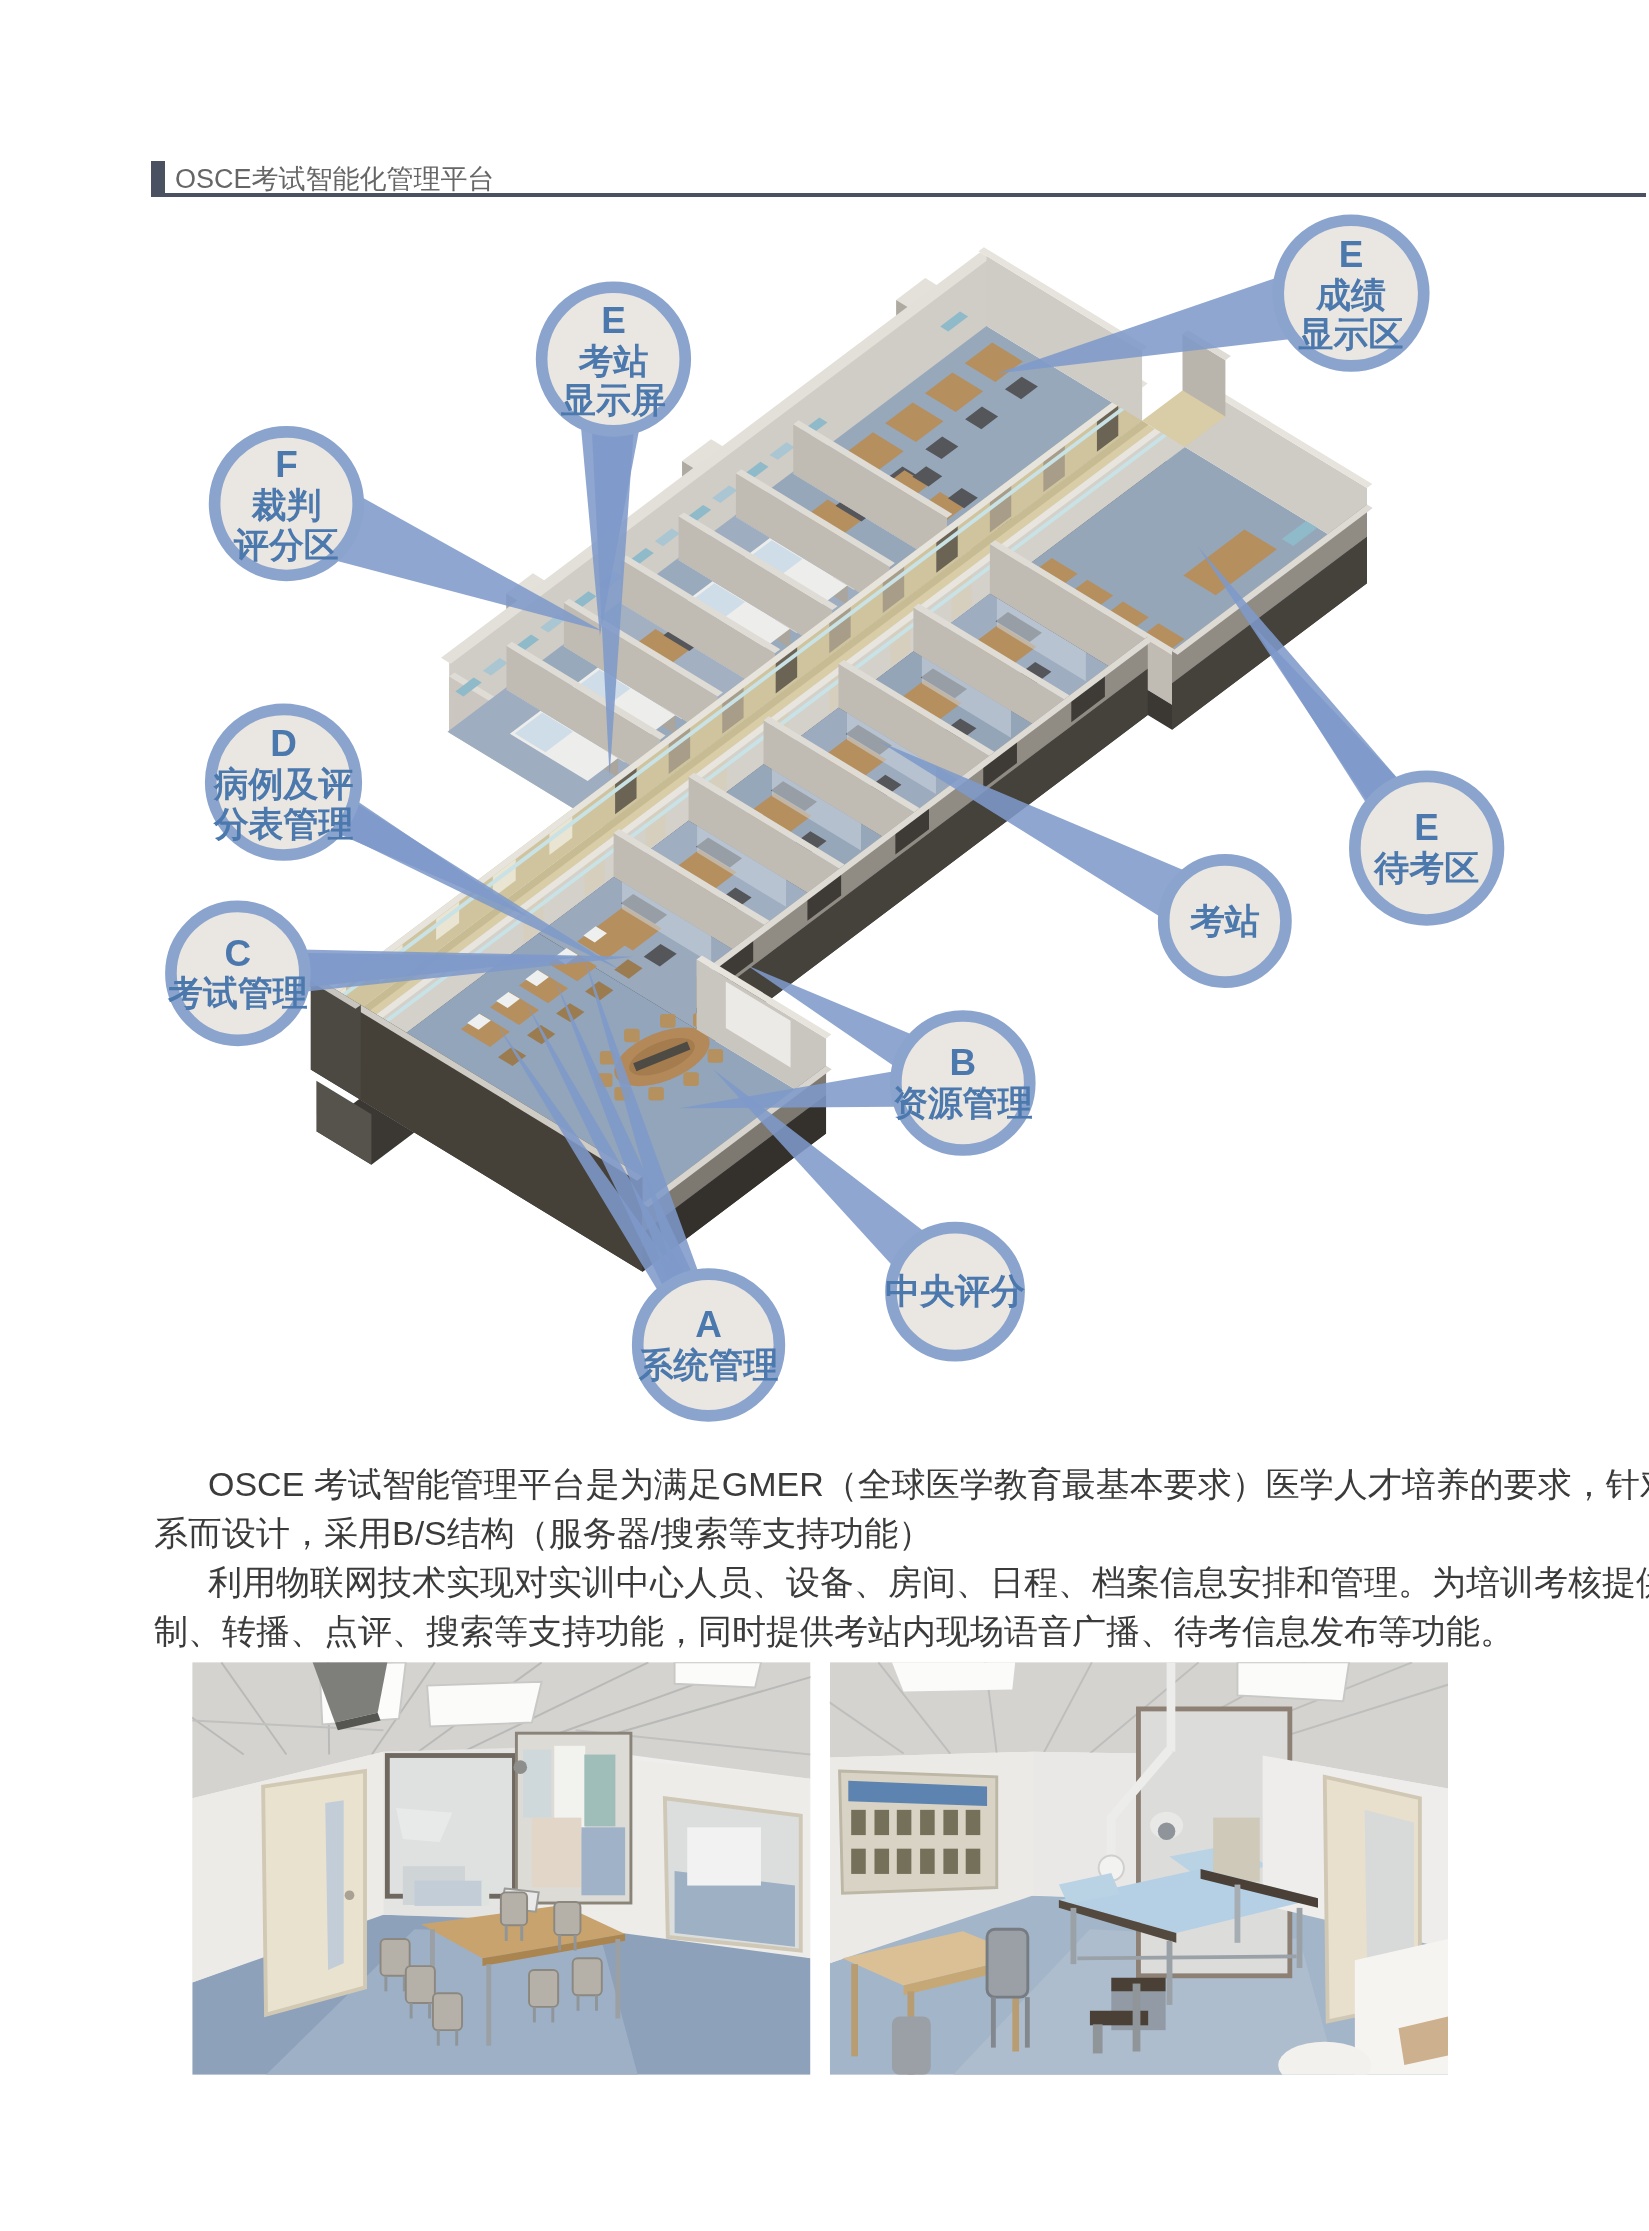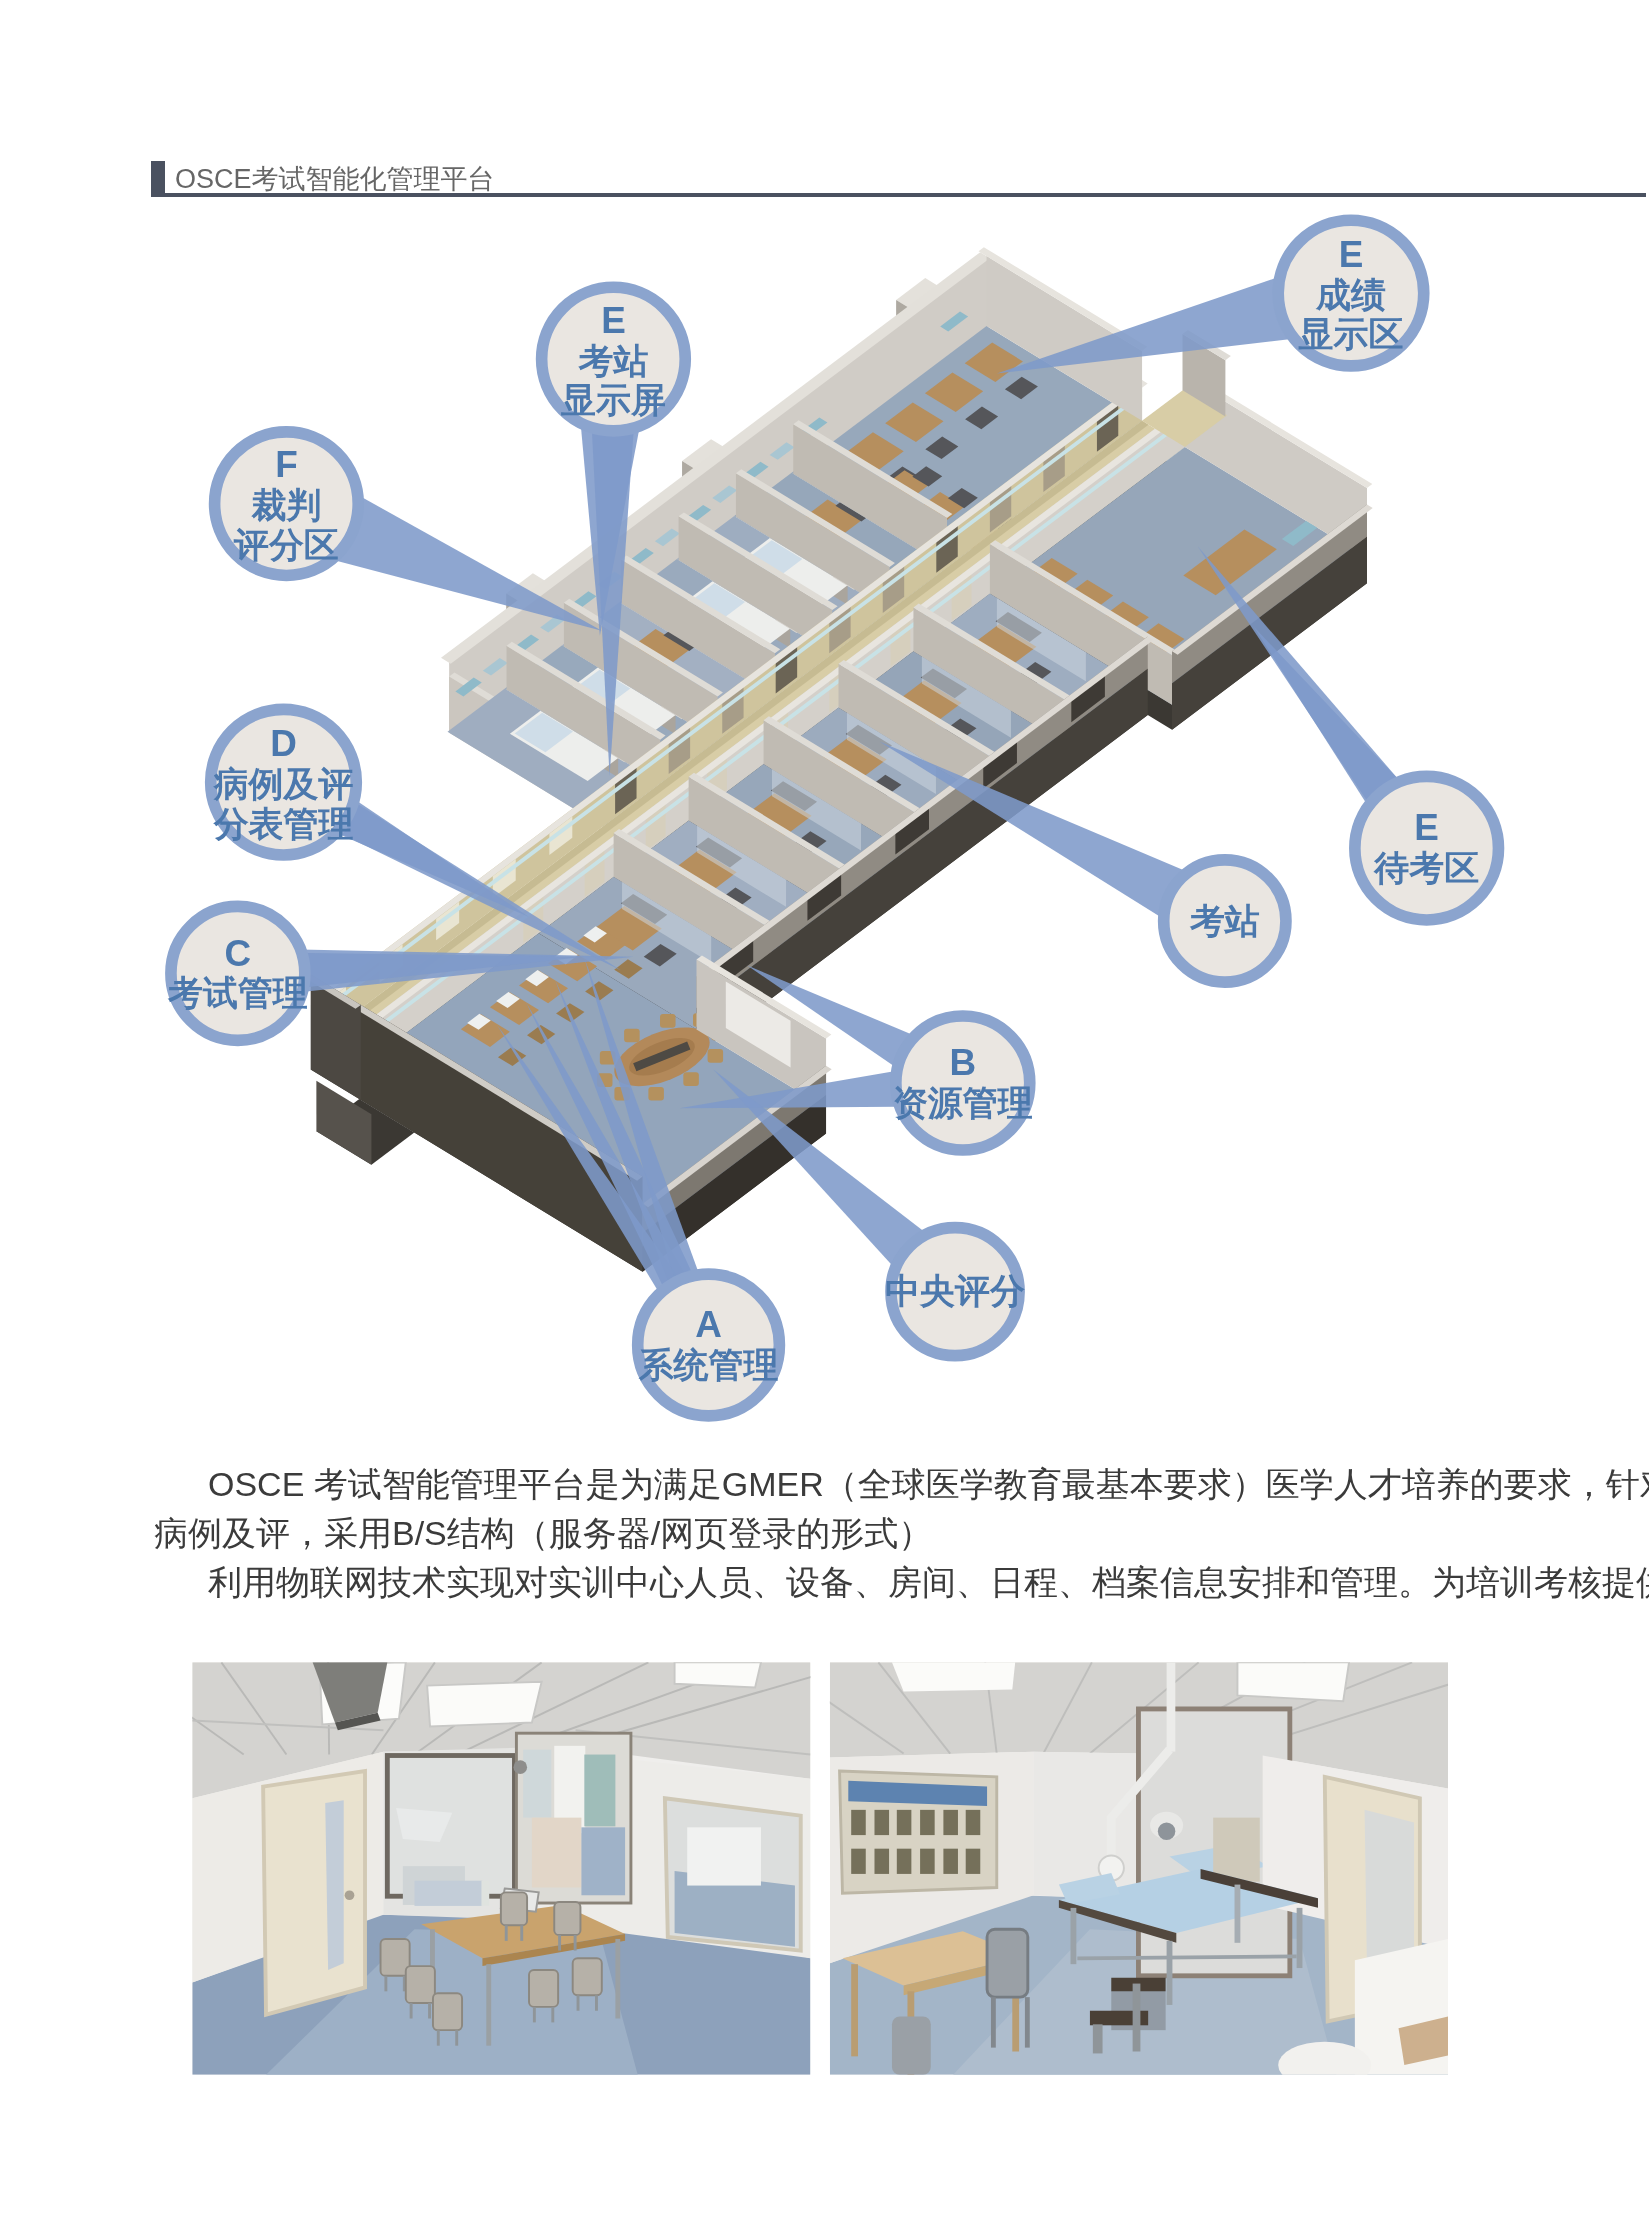--- a/index.html
+++ b/index.html
@@ -427,15 +427,16 @@
 <rect x="201" y="345" width="5" height="52" fill="#82888e"></rect>
 <rect x="64" y="365" width="40" height="60" rx="8" fill="#9aa0a6"></rect>
 <polygon points="541,307 637,285 637,425 541,425" fill="#f5f4f1"></polygon>
 <polygon points="586,377 637,365 637,405 592,415" fill="#cdb08e"></polygon>
 <ellipse cx="510" cy="415" rx="48" ry="24" fill="#f2f1ee"></ellipse>
 </g>
     </g>
 </svg>
 <div class="para">
 <div class="ind">OSCE 考试智能管理平台是为满足GMER（全球医学教育最基本要求）医学人才培养的要求，针对OSCE临床评价体</div>
-<div>病例及评，采用B/S结构（服务器/网页登录的形式）</div>
+<div>系而设计，采用B/S结构（服务器/搜索等支持功能）</div>
 <div class="ind">利用物联网技术实现对实训中心人员、设备、房间、日程、档案信息安排和管理。为培训考核提供现场视频资料录</div>
+<div>制、转播、点评、搜索等支持功能，同时提供考站内现场语音广播、待考信息发布等功能。</div>
 </div>
 
 </body></html>

